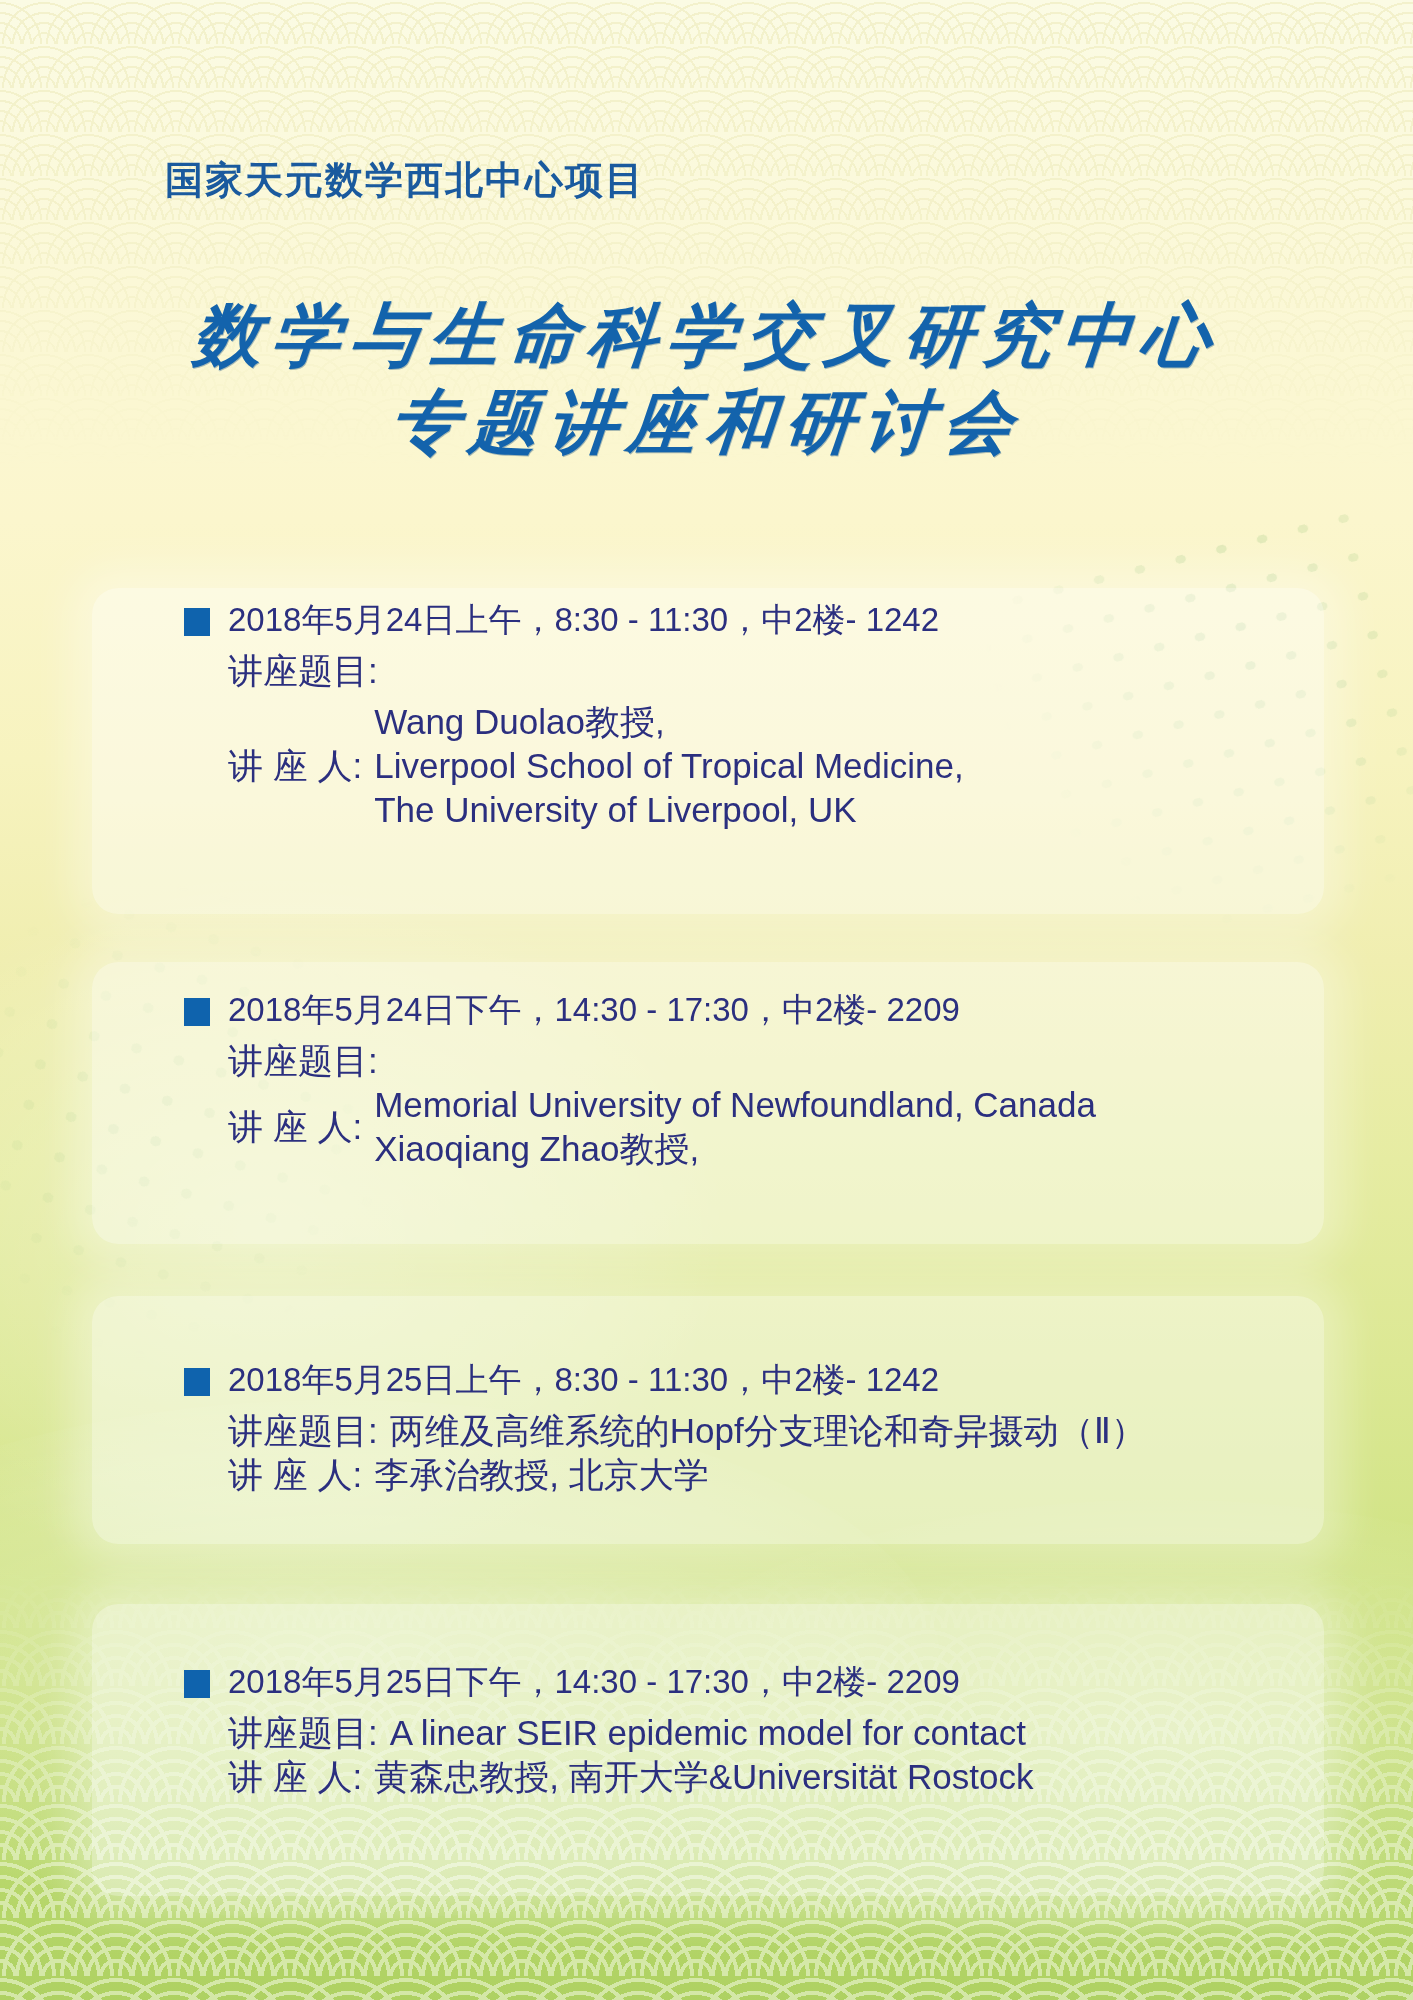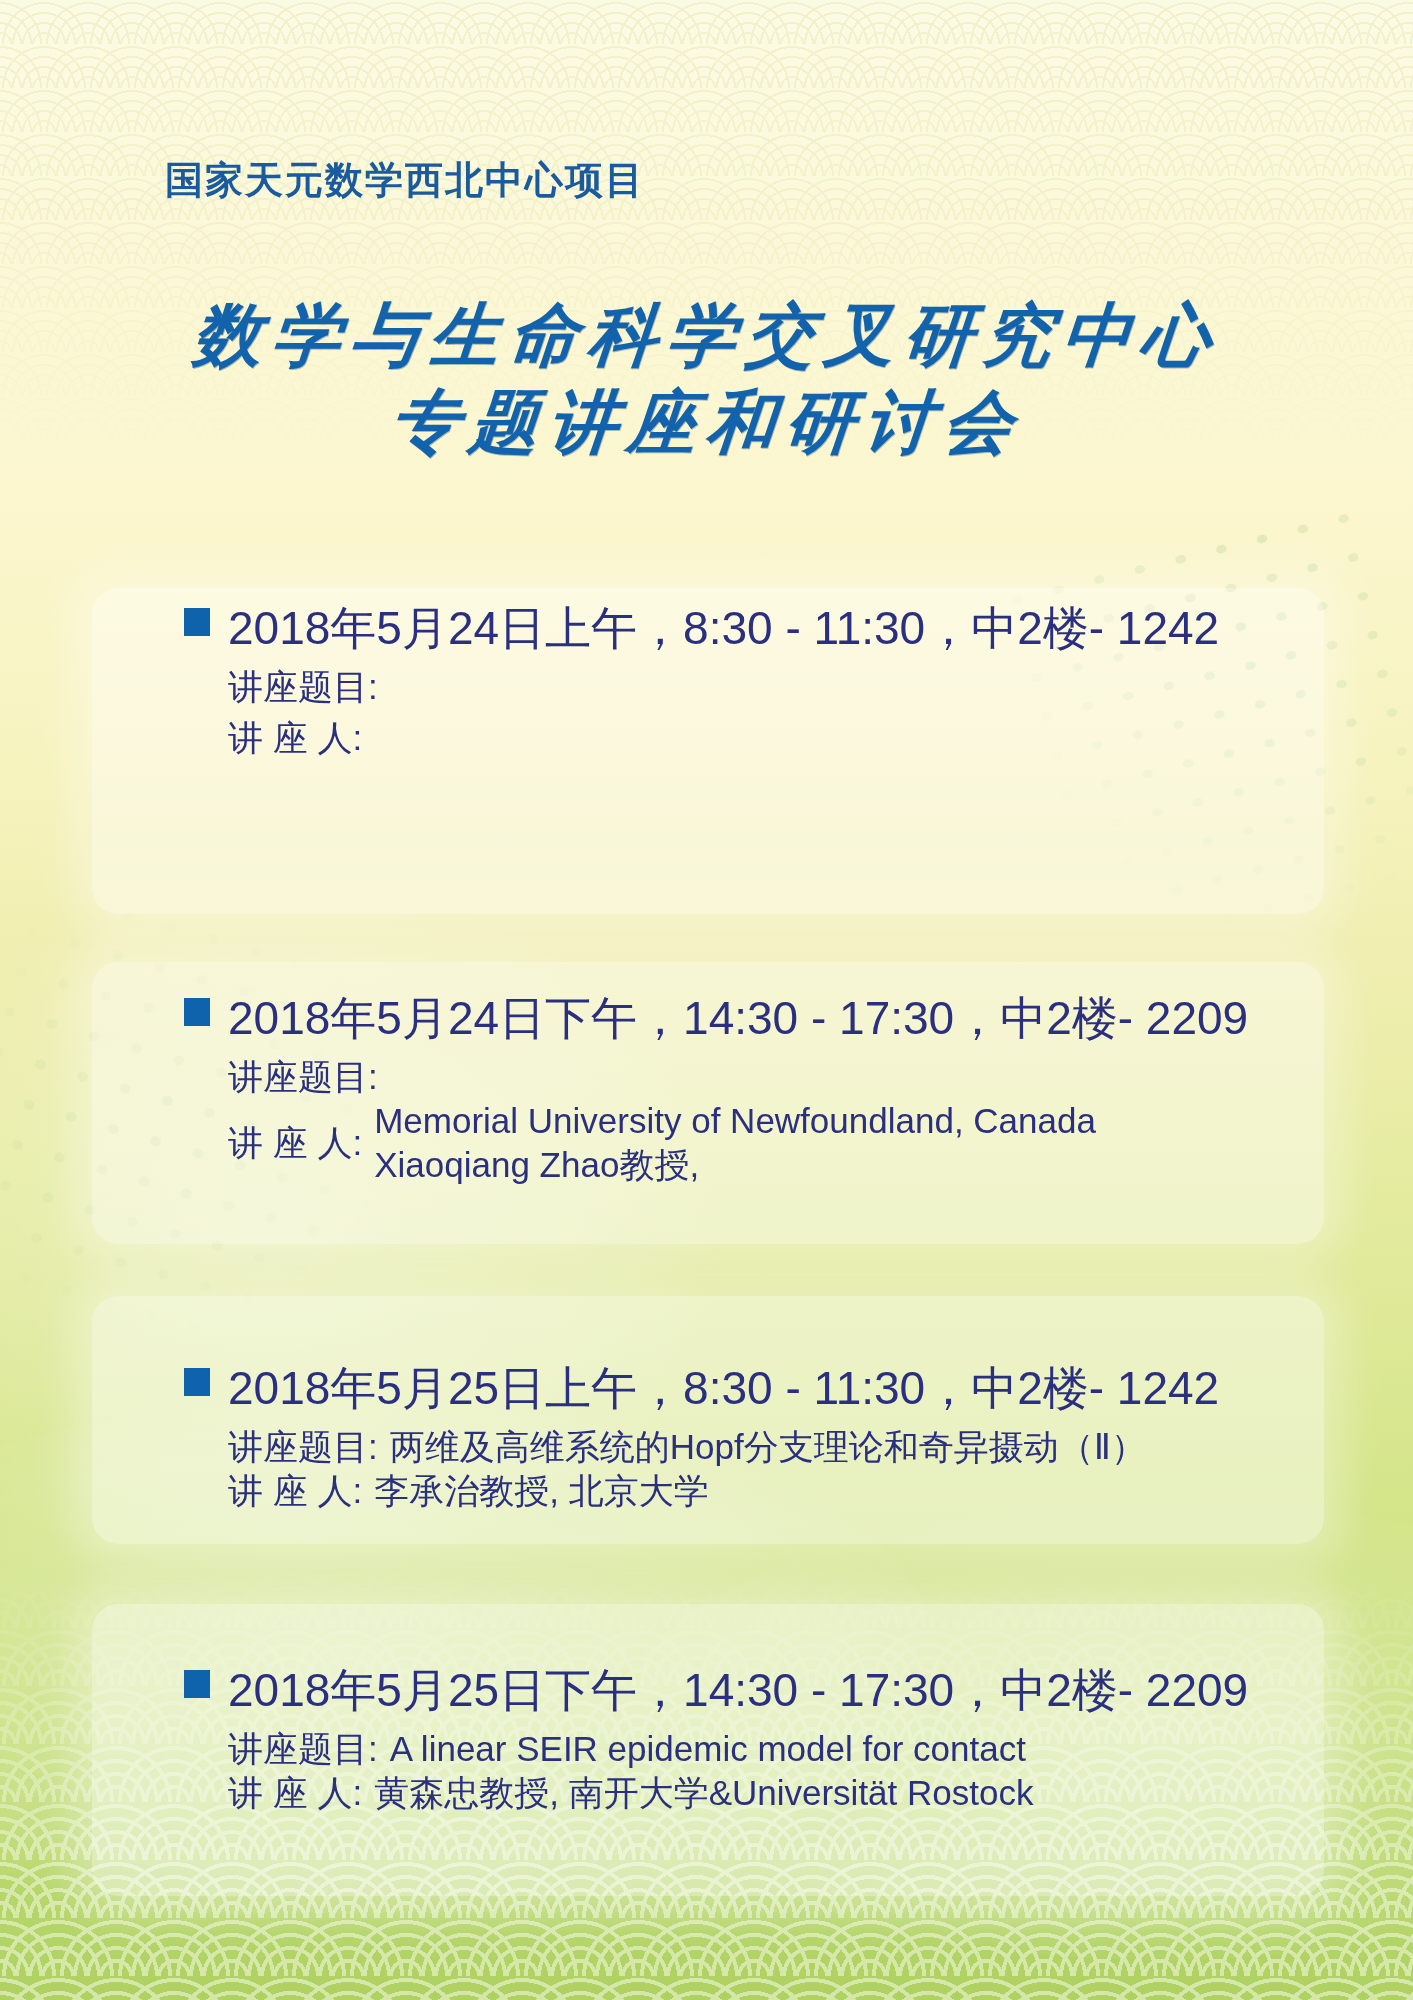--- a/index.html
+++ b/index.html
@@ -173,21 +173,21 @@
     position: absolute;
     left: 228px;
     color: #2b2f7f;
   }
   #sess-0 { top: 600px; }
   #sess-1 { top: 990px; }
   #sess-2 { top: 1360px; }
   #sess-3 { top: 1662px; }
 
   .sess-when {
-    font-size: 46px;
+    font-size: 33px;
     color: #2b2f7f;
     white-space: nowrap;
     line-height: 1.24;
     margin-bottom: 8px;
   }
   .sess-row {
     display: flex;
     align-items: center;
     font-size: 35px;
     line-height: 1.26;
@@ -228,20 +228,25 @@
   <div class="card" id="card-0"></div>
   <div class="bullet" id="bullet-0"></div>
   <div class="sess" id="sess-0">
     <div class="sess-when">2018年5月24日上午，8:30 - 11:30，中2楼- 1242</div>
     <div class="sess-row">
       <span class="sess-label">讲座题目:</span>
     </div>
     <div class="sess-gap"></div>
     <div class="sess-row">
       <span class="sess-label">讲 座 人:</span>
+      <span class="sess-value">
+        <span class="vline">Wang Duolao教授,</span>
+        <span class="vline">Liverpool School of Tropical Medicine,</span>
+        <span class="vline">The University of Liverpool, UK</span>
+      </span>
     </div>
   </div>
 
   <div class="card" id="card-1"></div>
   <div class="bullet" id="bullet-1"></div>
   <div class="sess" id="sess-1">
     <div class="sess-when">2018年5月24日下午，14:30 - 17:30，中2楼- 2209</div>
     <div class="sess-row">
       <span class="sess-label">讲座题目:</span>
     </div>

